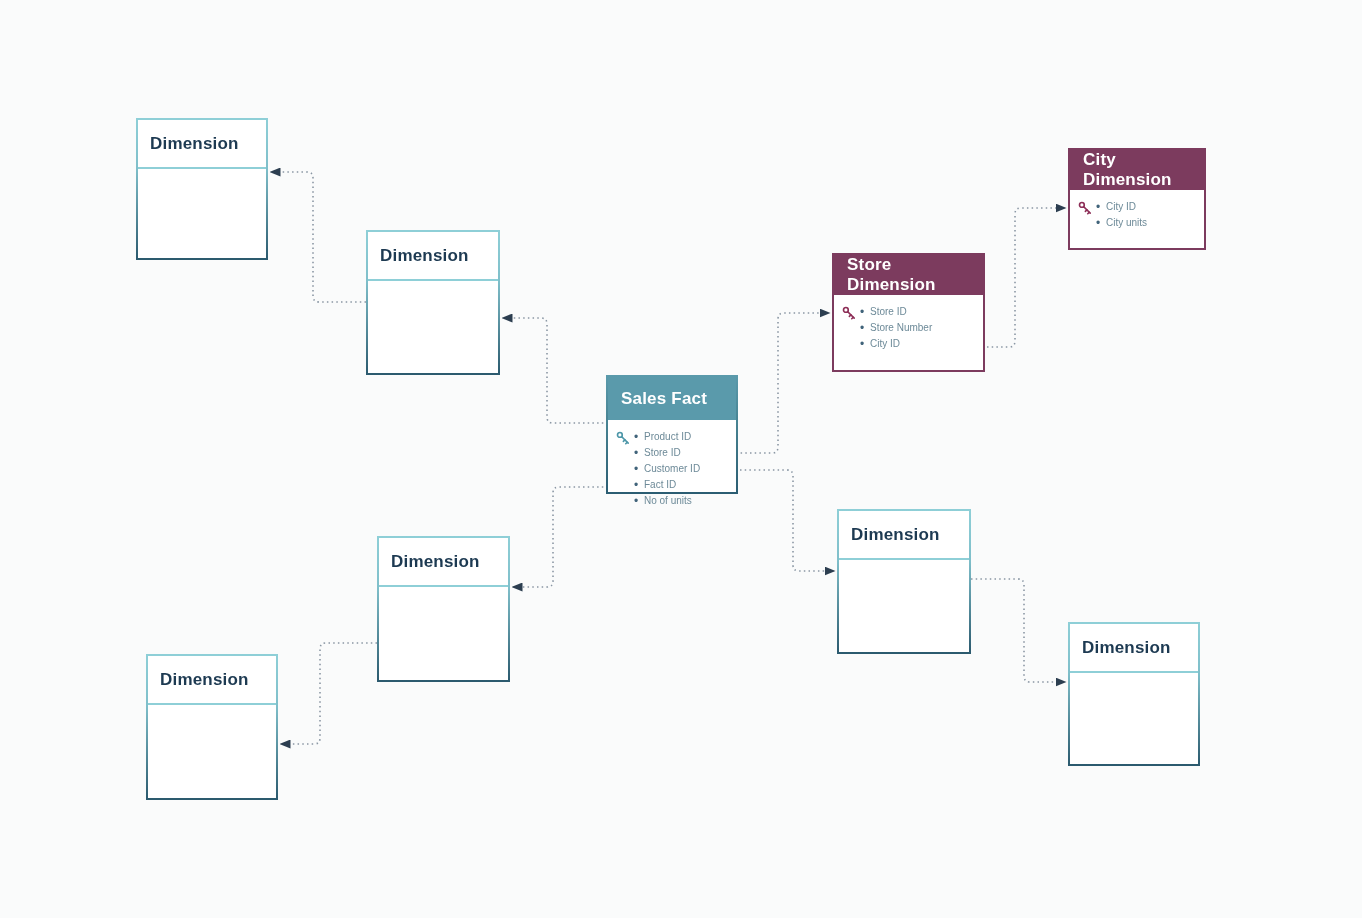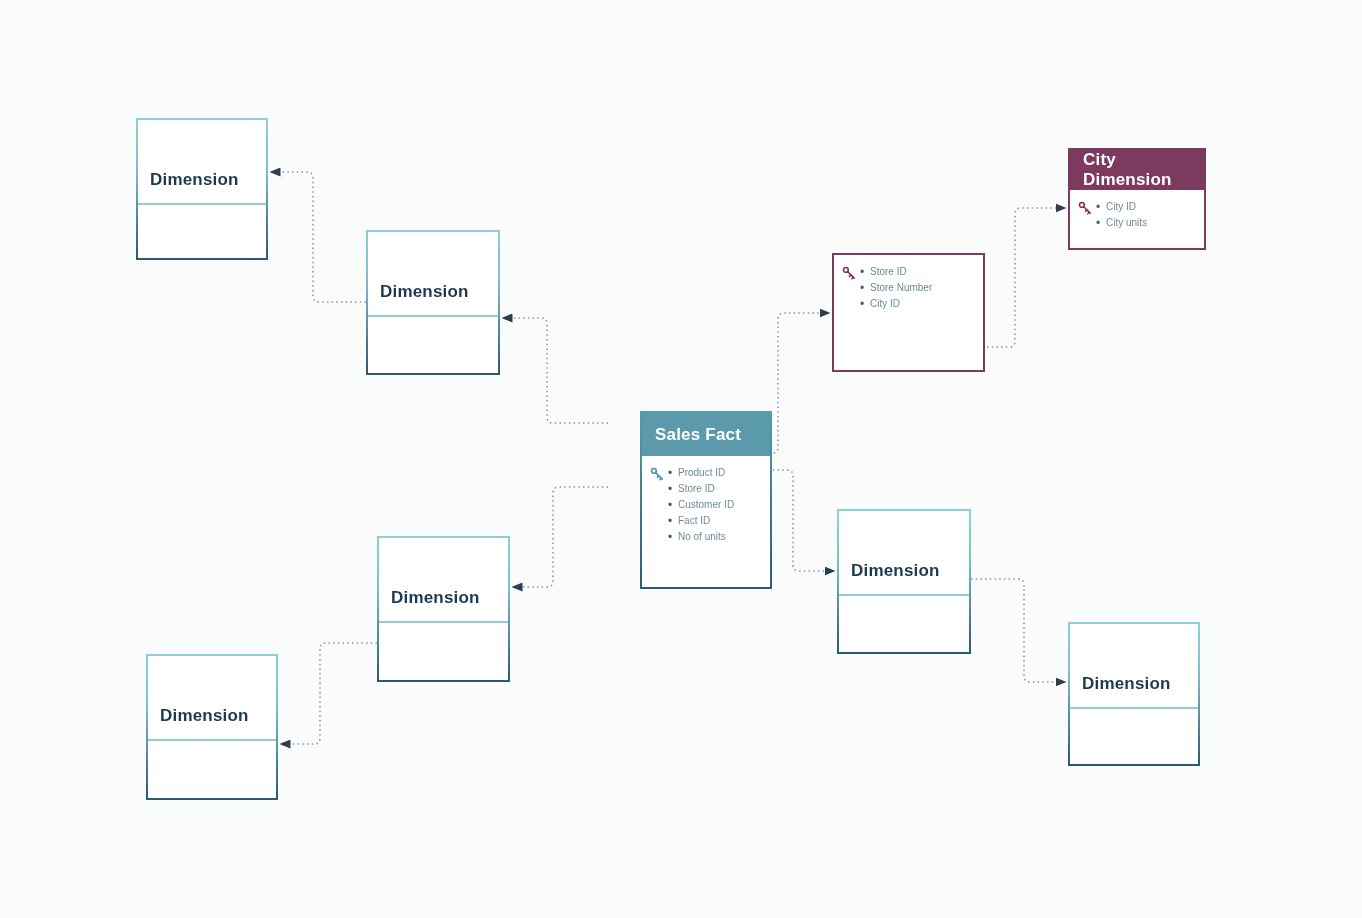--- a/index.html
+++ b/index.html
@@ -28,21 +28,20 @@
   .dim-box{
     border:2px solid;
     border-image:linear-gradient(180deg,#8ecfd7 0%,#7fbfca 35%,#2b5a6e 100%) 1;
   }
   .dim-box .dim-header{
     height:49px;
     display:flex;align-items:center;
     padding-left:12px;
     border-bottom:2px solid #8ecfd7;
     box-sizing:border-box;
-    margin-top:36px;
   }
   .dim-box .dim-title{
     color:#1d3a52;font-size:17px;font-weight:bold;letter-spacing:.2px;
   }
   
   .table-box{border:2px solid;}
   .table-box.teal{
     border-image:linear-gradient(180deg,#5a9aab 0%,#45808f 45%,#2b5d72 100%) 1;
   }
   .table-box.maroon{border-color:#7c3b5e;}
@@ -119,21 +118,21 @@
       <span class="dim-title">Dimension</span>
     </div>
   </div>
 
   <div class="box dim-box" style="left:1068px;top:622px;width:132px;height:144px;">
     <div class="dim-header">
       <span class="dim-title">Dimension</span>
     </div>
   </div>
 
-  <div class="box table-box teal" style="left:640px;top:375px;width:132px;height:178px;margin-top:36px;">
+  <div class="box table-box teal" style="left:606px;top:375px;width:132px;height:119px;">
     <div class="table-header">
       <span class="table-title">Sales Fact</span>
     </div>
     <div class="table-body">
       <svg class="key-icon" viewBox="0 0 24 24">
         <g stroke="#4c96a8" fill="none" stroke-width="2.6" stroke-linecap="round">
           <circle cx="6.2" cy="6.2" r="3.8"></circle>
           <path d="M9.2 9.2 L19.5 19.5"></path>
           <path d="M14.2 14.2 L11.8 16.6"></path>
           <path d="M18 18 L15.6 20.4"></path>
@@ -143,20 +142,23 @@
         <li>Product ID</li>
         <li>Store ID</li>
         <li>Customer ID</li>
         <li>Fact ID</li>
         <li>No of units</li>
       </ul>
     </div>
   </div>
 
   <div class="box table-box maroon" style="left:832px;top:253px;width:153px;height:119px;">
+    <div class="table-header">
+      <span class="table-title">Store Dimension</span>
+    </div>
     <div class="table-body">
       <svg class="key-icon" viewBox="0 0 24 24">
         <g stroke="#8d2e57" fill="none" stroke-width="2.6" stroke-linecap="round">
           <circle cx="6.2" cy="6.2" r="3.8"></circle>
           <path d="M9.2 9.2 L19.5 19.5"></path>
           <path d="M14.2 14.2 L11.8 16.6"></path>
           <path d="M18 18 L15.6 20.4"></path>
         </g>
       </svg>
       <ul class="fields">

